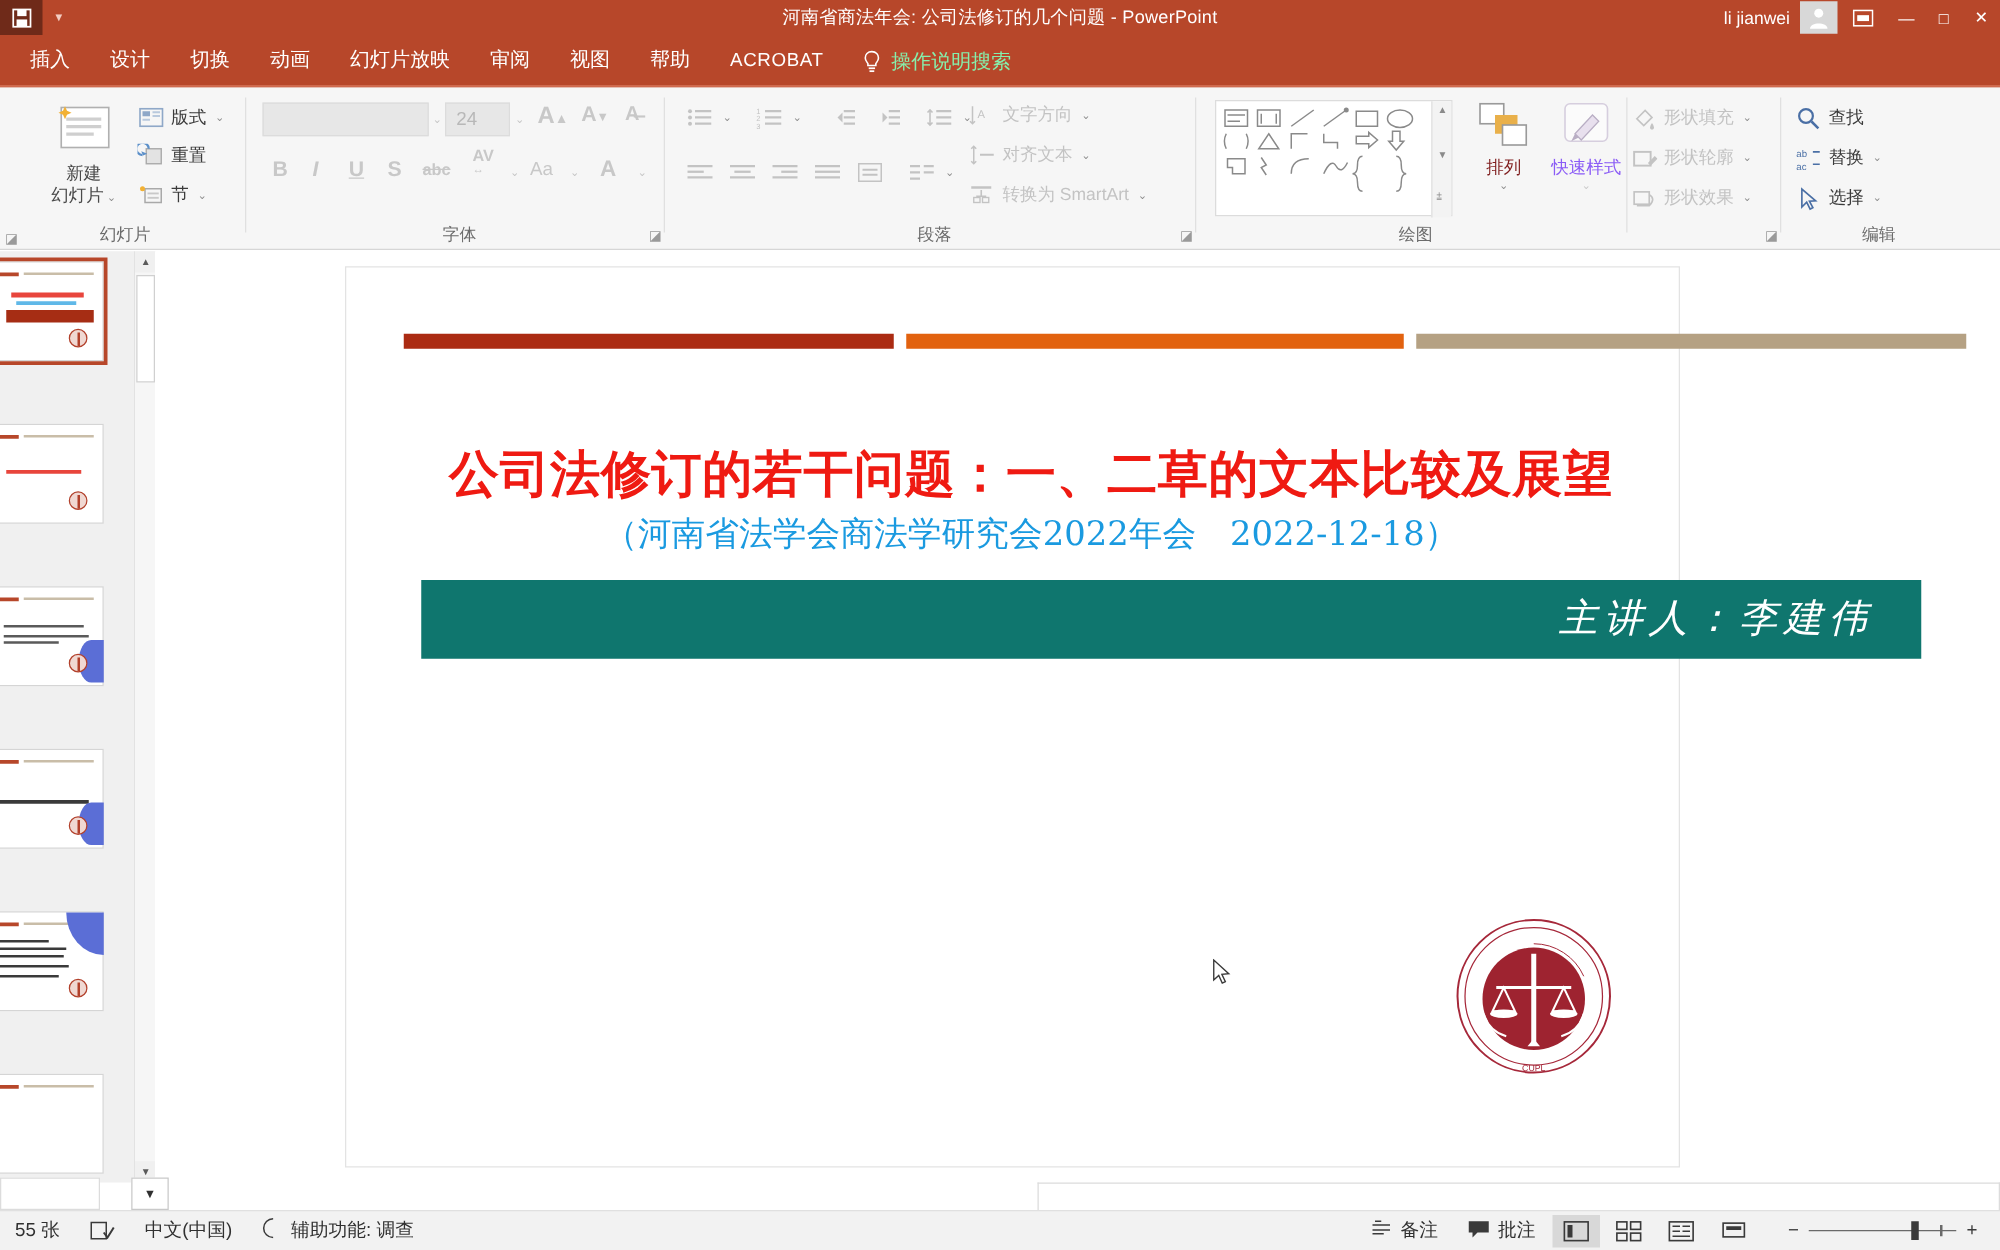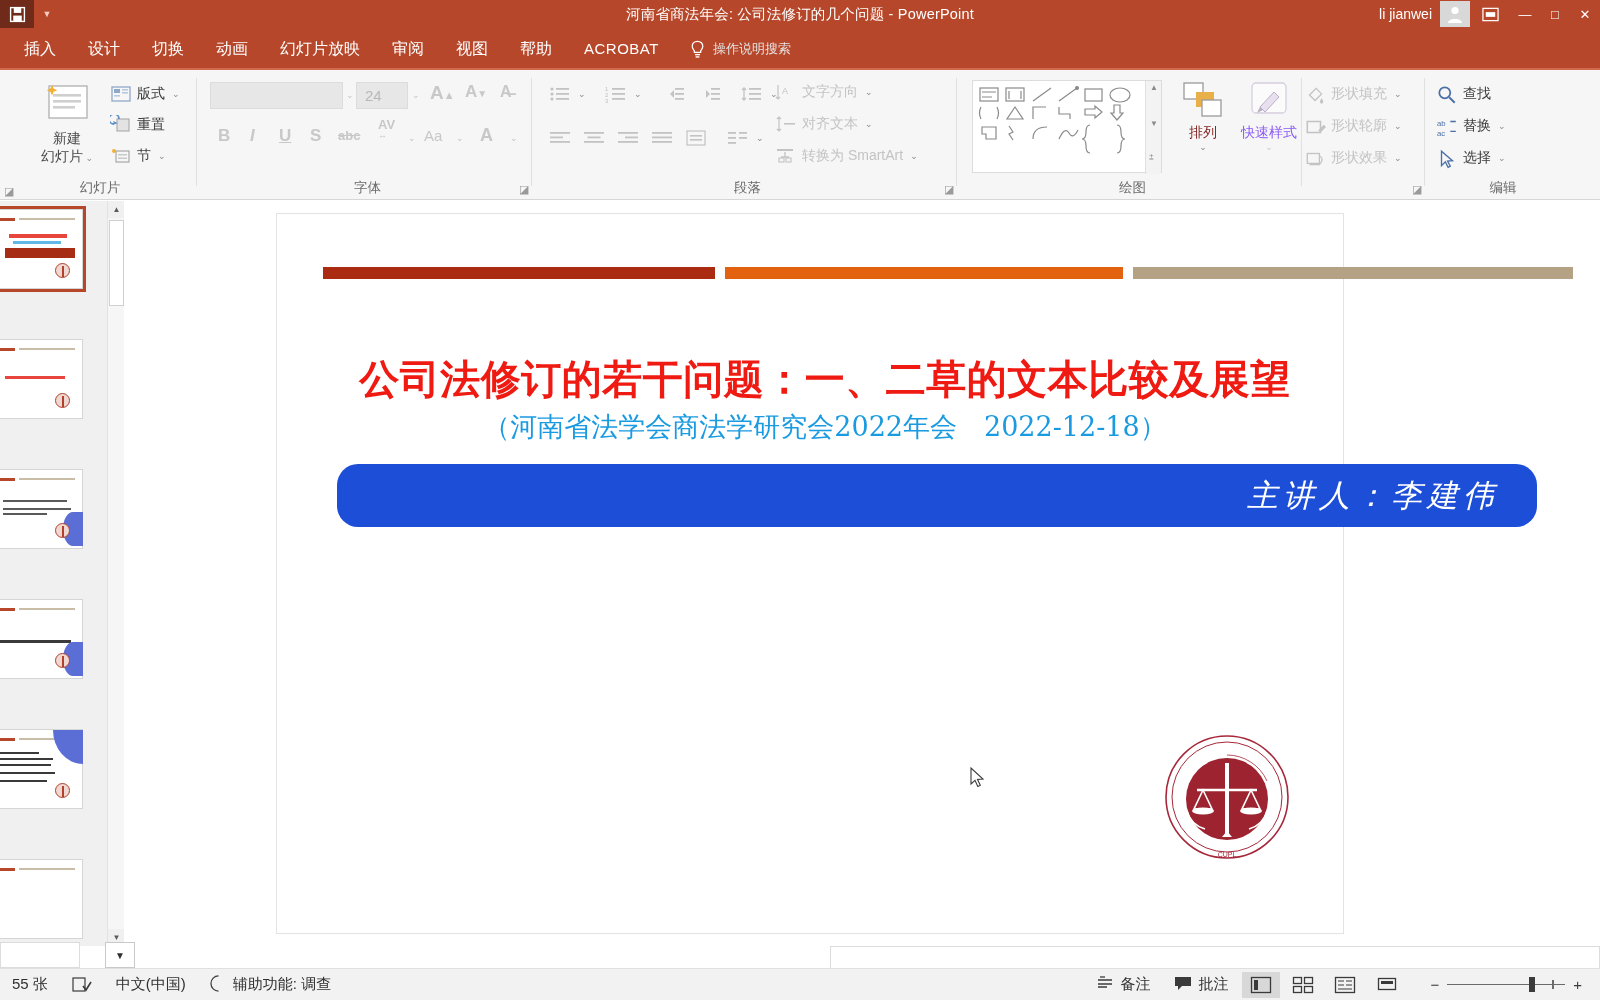--- a/index.html
+++ b/index.html
@@ -64,21 +64,21 @@
   }
   .tab {
     color: #ffffff; font-size: 16px; padding: 0 16px; height: 42px;
     line-height: 42px; white-space: nowrap;
   }
   .tab.latin { letter-spacing: .5px; font-size: 15px; }
   .tellme {
     display: flex; align-items: center; gap: 7px; padding-left: 14px;
   }
   .tellme .bulb svg { width: 17px; height: 19px; display: block; }
-  .tellme-label { color: #e5e5e5; font-size: 13px; }
+  .tellme-label { color: #86efac; font-size: 16px; }
   .tab-underline {
     position: absolute; left: 0; top: 68px; width: 1600px; height: 2px;
     background: #cf6a4e;
   }
 
   
   .ribbon {
     position: absolute; left: 0; top: 70px; width: 1600px; height: 130px;
     background: #f6f6f6;
     border-bottom: 1px solid #d6d6d6;
@@ -190,22 +190,21 @@
     white-space: nowrap;
   }
   .slide-sub {
     position: absolute; left: 60px; right: 30px; top: 195px;
     text-align: center; color: #1a9ae0;
     font-family: "DejaVu Serif", serif;
     font-size: 27px; white-space: nowrap;
   }
   .banner {
     position: absolute; left: 60px; top: 250px; width: 1200px; height: 63px;
-    background: #1d4ed8;
-    border-radius: 21px;
+    background: #0f766e;
   }
   .banner-txt {
     position: absolute; right: 38px; top: 0; height: 63px; line-height: 63px;
     color: #ffffff; font-size: 31px;
     font-family: "DejaVu Serif", serif;
     font-style: italic; letter-spacing: 5px;
   }
   .logo {
     position: absolute; right: 52px; bottom: 72px; width: 128px; height: 128px;
   }

